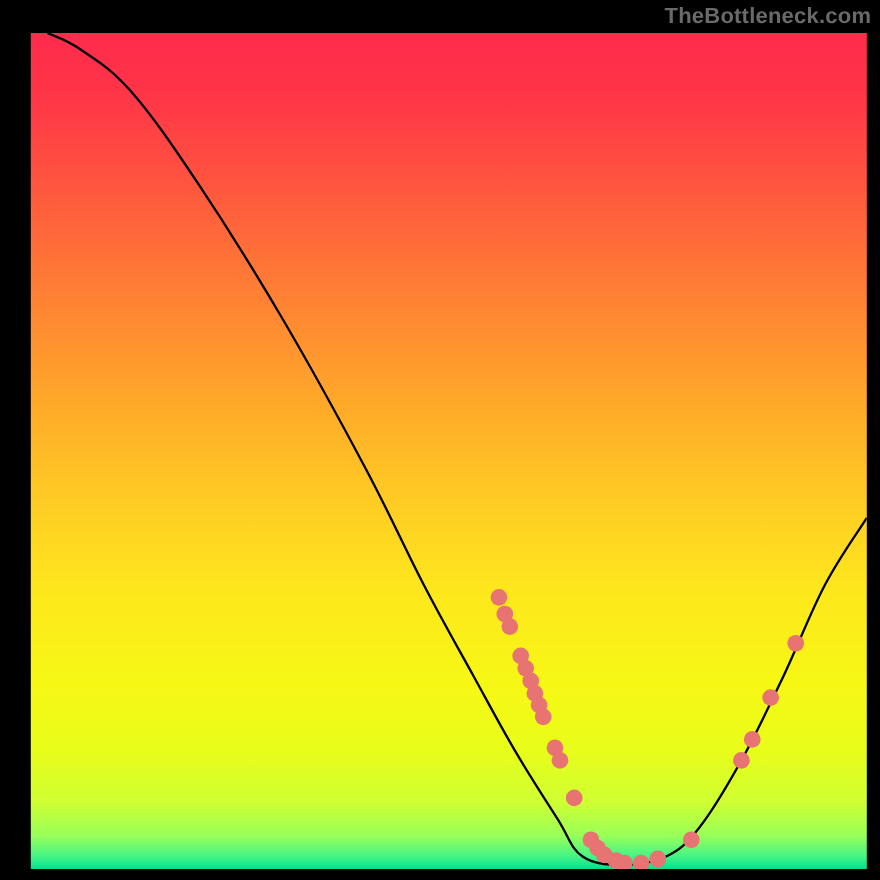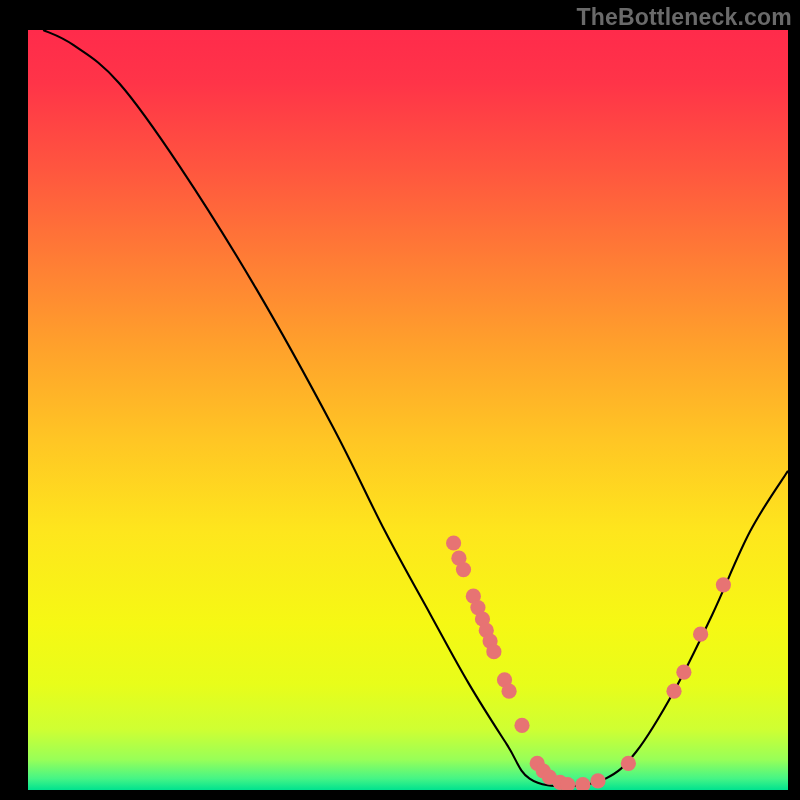--- a/index.html
+++ b/index.html
@@ -13,21 +13,21 @@
   .stage {
     position: relative;
     width: 800px;
     height: 800px;
   }
   .watermark {
     position: absolute;
     top: 4px;
     right: 8px;
     font-family: Arial, Helvetica, sans-serif;
-    font-size: 23px;
+    font-size: 20px;
     font-weight: 600;
     color: #6a6a6a;
     letter-spacing: 0.2px;
     z-index: 10;
     user-select: none;
   }
   svg { display: block; }
 </style>
 </head>
 <body>

